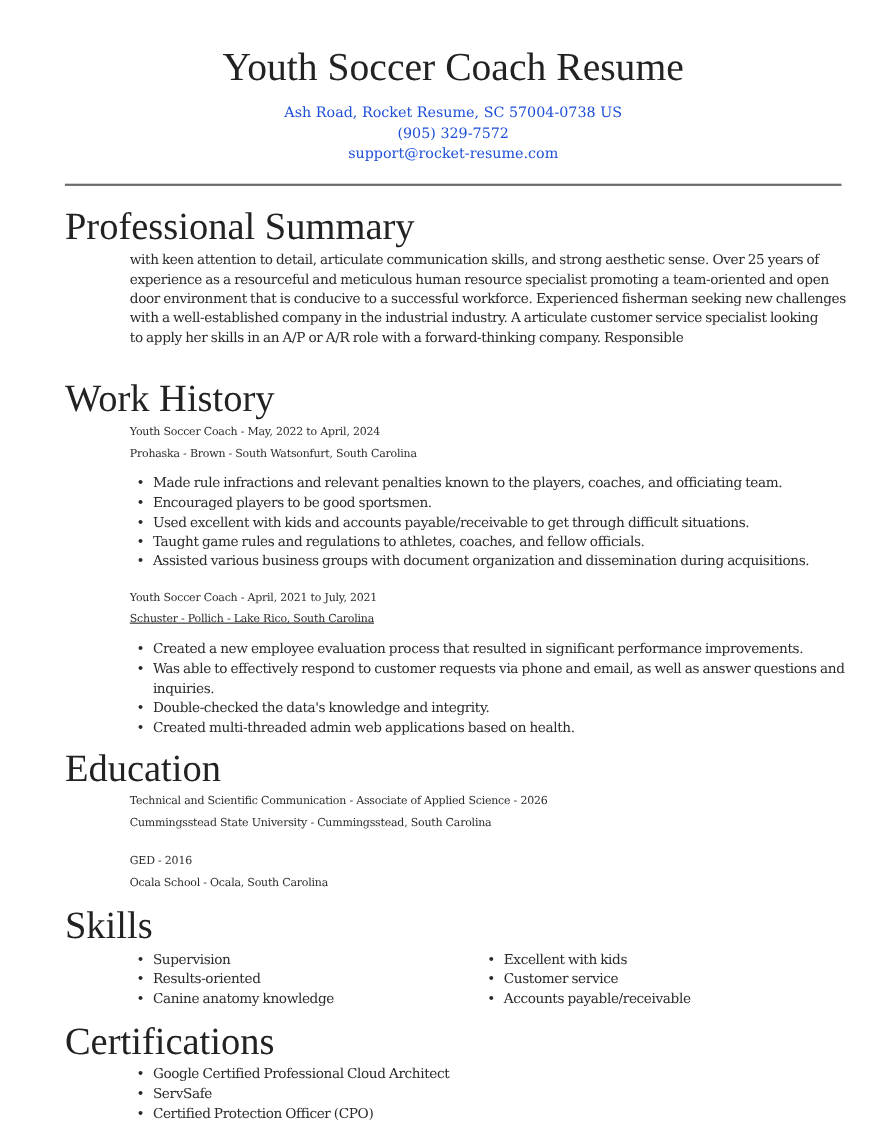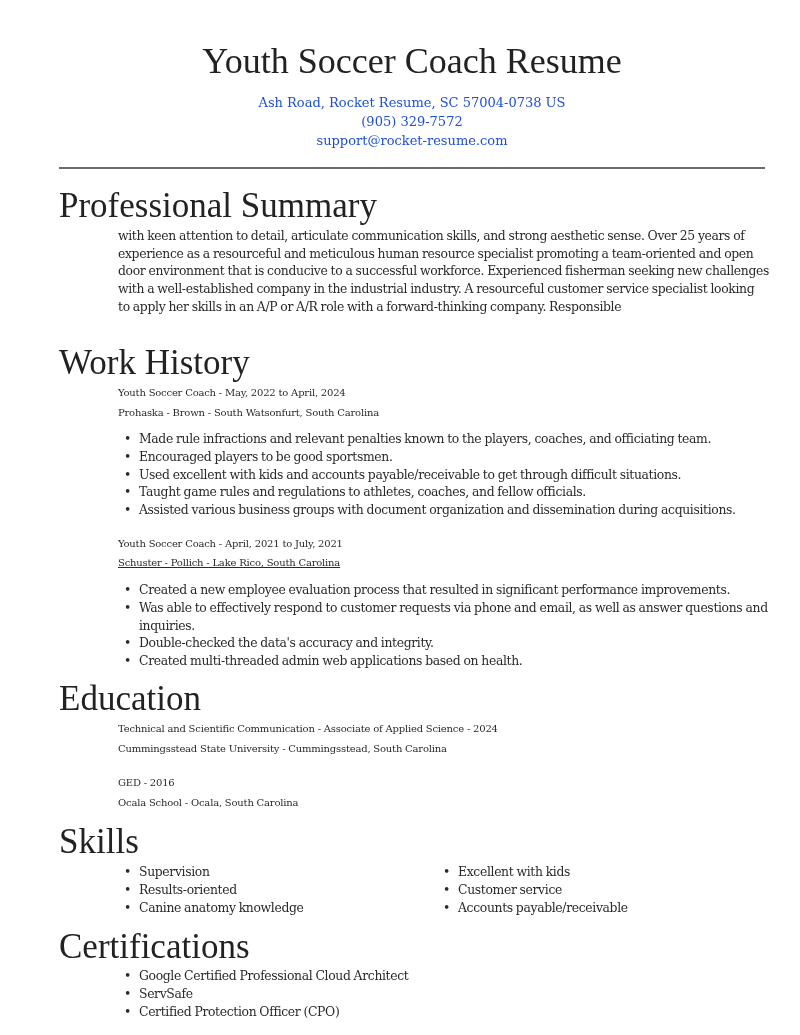--- a/index.html
+++ b/index.html
@@ -32,21 +32,21 @@
   <div class="contact" style="top:93px;">Ash Road, Rocket Resume, SC 57004-0738 US</div>
   <div class="contact" style="top:112px;">(905) 329-7572</div>
   <div class="contact" style="top:131px;">support@rocket-resume.com</div>
   <div class="rule"></div>
 
   <div class="h2" style="top:186px;">Professional Summary</div>
   <div class="txt para" style="top:227px;">
     <div>with keen attention to detail, articulate communication skills, and strong aesthetic sense. Over 25 years of</div>
     <div>experience as a resourceful and meticulous human resource specialist promoting a team-oriented and open</div>
     <div>door environment that is conducive to a successful workforce. Experienced fisherman seeking new challenges</div>
-    <div>with a well-established company in the industrial industry. A resourceful customer service specialist looking</div>
+    <div>with a well-established company in the industrial industry. A articulate customer service specialist looking</div>
     <div>to apply her skills in an A/P or A/R role with a forward-thinking company. Responsible</div>
   </div>
 
   <div class="h2" style="top:343px;">Work History</div>
 
   <div class="txt line" style="top:383px;">Youth Soccer Coach - May, 2022 to April, 2024</div>
   <div class="txt line" style="top:403px;">Prohaska - Brown - South Watsonfurt, South Carolina</div>
   <ul class="bul" style="top:430px;">
     <li><span class="dot">•</span><span>Made rule infractions and relevant penalties known to the players, coaches, and officiating team.</span></li>
     <li><span class="dot">•</span><span>Encouraged players to be good sportsmen.</span></li>
@@ -54,26 +54,26 @@
     <li><span class="dot">•</span><span>Taught game rules and regulations to athletes, coaches, and fellow officials.</span></li>
     <li><span class="dot">•</span><span>Assisted various business groups with document organization and dissemination during acquisitions.</span></li>
   </ul>
 
   <div class="txt line" style="top:534px;">Youth Soccer Coach - April, 2021 to July, 2021</div>
   <div class="txt line" style="top:553px;text-decoration:underline;">Schuster - Pollich - Lake Rico, South Carolina</div>
   <ul class="bul" style="top:581px;">
     <li><span class="dot">•</span><span>Created a new employee evaluation process that resulted in significant performance improvements.</span></li>
     <li><span class="dot">•</span><span>Was able to effectively respond to customer requests via phone and email, as well as answer questions and</span></li>
     <li><span>inquiries.</span></li>
-    <li><span class="dot">•</span><span>Double-checked the data's accuracy and integrity.</span></li>
+    <li><span class="dot">•</span><span>Double-checked the data's knowledge and integrity.</span></li>
     <li><span class="dot">•</span><span>Created multi-threaded admin web applications based on health.</span></li>
   </ul>
 
   <div class="h2" style="top:679px;">Education</div>
-  <div class="txt line" style="top:719px;">Technical and Scientific Communication - Associate of Applied Science - 2024</div>
+  <div class="txt line" style="top:719px;">Technical and Scientific Communication - Associate of Applied Science - 2026</div>
   <div class="txt line" style="top:739px;">Cummingsstead State University - Cummingsstead, South Carolina</div>
   <div class="txt line" style="top:773px;">GED - 2016</div>
   <div class="txt line" style="top:793px;">Ocala School - Ocala, South Carolina</div>
 
   <div class="h2" style="top:822px;">Skills</div>
   <ul class="bul" style="top:863px;">
     <li><span class="dot">•</span><span>Supervision</span></li>
     <li><span class="dot">•</span><span>Results-oriented</span></li>
     <li><span class="dot">•</span><span>Canine anatomy knowledge</span></li>
   </ul>

